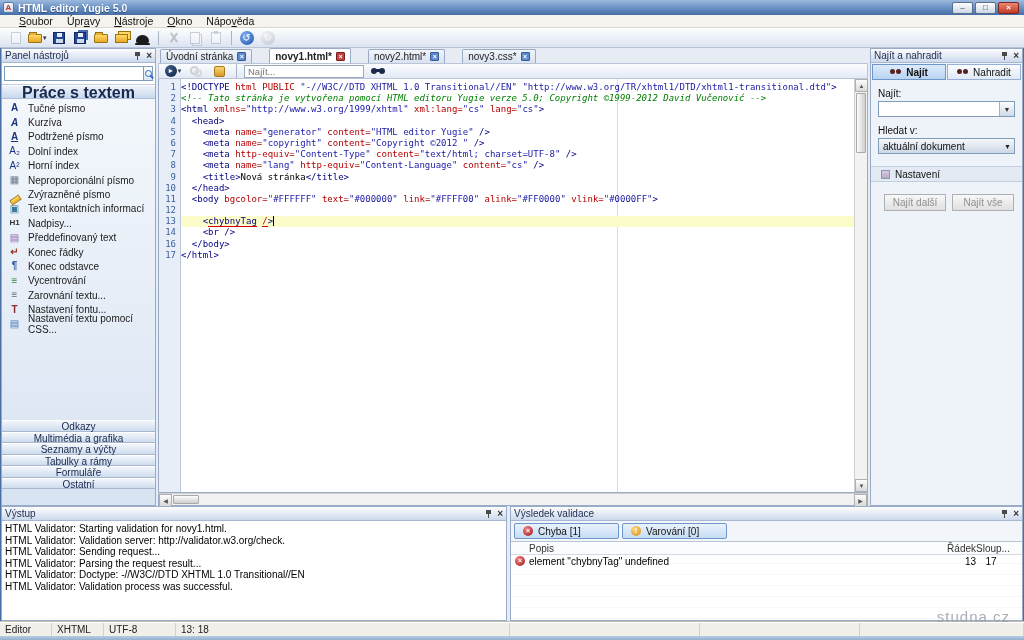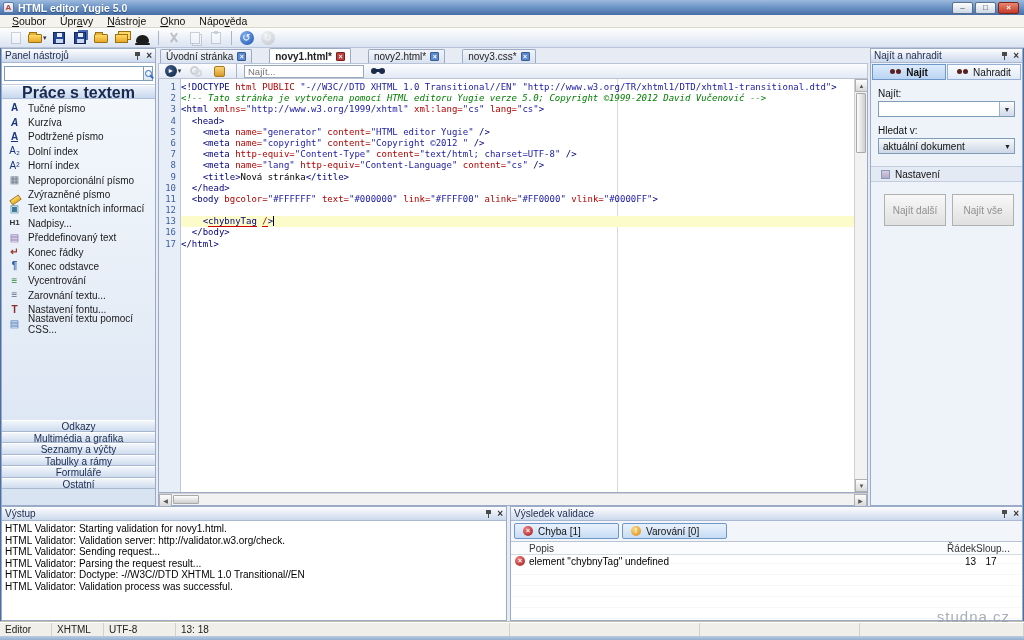--- a/index.html
+++ b/index.html
@@ -9,21 +9,21 @@
 
   
   #titlebar{position:absolute;left:0;top:0;width:100%;height:15px;background:linear-gradient(180deg,#9db9dd 0%,#6f97c9 45%,#466ea6 100%);display:flex;align-items:center;padding:0 3px;}
   #app-icon{width:11px;height:11px;margin-right:4px;background:linear-gradient(180deg,#f4f7fb,#cfd9ea);border:1px solid #5a7aa8;border-radius:2px;color:#c0392b;font-weight:bold;font-size:8px;line-height:9px;text-align:center;}
   #title-text{color:#fff;font-weight:bold;font-size:10.5px;text-shadow:0 1px 1px #2a4a78;}
   #win-buttons{margin-left:auto;display:flex;gap:2px;padding-right:2px;}
   .winbtn{width:21px;height:12px;border:1px solid #5a718e;border-radius:2px;background:linear-gradient(#fdfdfd,#cdd7e6);font-size:8px;line-height:10px;text-align:center;color:#333;}
   .winbtn.close{background:linear-gradient(#e8886f,#c23a28);color:#fff;border-color:#7c241a;font-weight:bold;}
 
   
-  #menubar{position:absolute;left:0;top:15px;width:100%;height:13px;background:#f4f3ee;border-bottom:1px solid #d9d6cc;display:flex;align-items:center;padding-left:5px;}
+  #menubar{position:absolute;left:0;top:15px;width:100%;height:13px;background:#f4f3ee;border-bottom:1px solid #d9d6cc;display:flex;align-items:center;padding-left:12px;}
   .menu-item{padding:0 7px;font-size:10.5px;color:#111;height:13px;line-height:13px;}
   .menu-item .u{text-decoration:underline;}
 
   
   #toolbar{position:absolute;left:0;top:28px;width:100%;height:20px;background:linear-gradient(#fefefe,#dbe4f2);border-bottom:1px solid #b9c4d8;display:flex;align-items:center;padding-left:6px;gap:1px;}
   .tbtn{height:18px;min-width:20px;display:flex;align-items:center;justify-content:center;gap:1px;border:1px solid transparent;border-radius:2px;}
   .tbtn.disabled{opacity:.4;}
   .tsep{width:1px;height:14px;background:#aab4c6;margin:0 4px;}
   .dd{font-size:7px;color:#333;}
   
@@ -124,21 +124,21 @@
   .find-label{font-size:10px;margin:8px 7px 2px;color:#111;}
   .combo{height:16px;margin:0 7px;background:#fff;border:1px solid #7f9db9;display:flex;}
   .combo .cfill{flex:1;}
   .combo .carrow{width:15px;background:linear-gradient(#fdfdfd,#cfd9e8);border-left:1px solid #9fb0c6;font-size:7px;color:#333;display:flex;align-items:center;justify-content:center;}
   .select{height:16px;margin:0 7px;background:linear-gradient(#f6f8fb,#cdd7e6);border:1px solid #7f9db9;display:flex;align-items:center;font-size:10px;padding-left:4px;}
   .select .sfill{flex:1;}
   .select .sarrow{width:13px;font-size:7px;color:#222;text-align:center;}
   #settings-strip{margin-top:12px;height:16px;background:#e4eaf4;border-top:1px solid #c2cede;border-bottom:1px solid #c2cede;display:flex;align-items:center;gap:5px;padding-left:10px;font-size:10px;}
   .expander-icon{width:9px;height:9px;border:1px solid #8898b8;background:linear-gradient(#d8cce0,#b4a8c4);}
   #find-btn-row{display:flex;gap:6px;justify-content:flex-end;padding:12px 8px 0 0;}
-  .btn{min-width:62px;height:32px;font-size:10px;color:#8f8f8f;background:linear-gradient(#f8f8f8,#e0e0e0);border:1px solid #b0b0b0;border-radius:0;display:flex;align-items:center;justify-content:center;}
+  .btn{min-width:62px;height:17px;font-size:10px;color:#8f8f8f;background:linear-gradient(#f8f8f8,#e0e0e0);border:1px solid #b0b0b0;border-radius:0;display:flex;align-items:center;justify-content:center;}
 
   
   #bottom{position:absolute;left:0;top:506px;width:100%;height:115px;}
   #output-panel{position:absolute;left:1px;top:0;width:506px;height:100%;background:#fff;border:1px solid #9aabc8;display:flex;flex-direction:column;}
   #output-body{flex:1;padding:2px 3px;font-size:10px;line-height:11.6px;color:#000;overflow:hidden;}
   #valid-panel{position:absolute;left:510px;top:0;right:1px;height:100%;background:#f2f5fa;border:1px solid #9aabc8;display:flex;flex-direction:column;}
   #valid-tabs{display:flex;gap:3px;padding:2px 3px;flex:none;}
   .vtab{min-width:105px;height:16px;display:flex;align-items:center;gap:5px;padding:0 8px;font-size:10px;background:linear-gradient(#eaf2fc,#c6dcf4);border:1px solid #6f96c8;border-radius:2px;}
   .err-icon{width:10px;height:10px;border-radius:50%;background:radial-gradient(circle at 35% 30%,#f08080,#a01818);color:#fff;font-size:7px;line-height:10px;text-align:center;font-weight:bold;}
   .warn-icon{width:10px;height:10px;border-radius:50%;background:radial-gradient(circle at 35% 30%,#ffd878,#d88818);color:#fff;font-size:7px;line-height:10px;text-align:center;font-weight:bold;}
@@ -403,20 +403,24 @@
               </div>
               <div class="crow">
                 <span class="ln">12</span>
                 <span class="cline"></span>
               </div>
               <div class="crow">
                 <span class="ln">13</span>
                 <span class="cline hl"><span class="sy-t">    &lt;</span><span class="sy-eu">chybnyTag</span><span class="sy-x"> </span><span class="sy-er">/</span><span class="sy-t">&gt;</span><span class="caret"></span></span>
               </div>
               <div class="crow">
+                <span class="ln">14</span>
+                <span class="cline"><span class="sy-t">    &lt;br /&gt;</span></span>
+              </div>
+              <div class="crow">
                 <span class="ln">16</span>
                 <span class="cline"><span class="sy-t">  &lt;/body&gt;</span></span>
               </div>
               <div class="crow">
                 <span class="ln">17</span>
                 <span class="cline"><span class="sy-t">&lt;/html&gt;</span></span>
               </div>
             </div>
         </div>
         <div class="vscroll">

